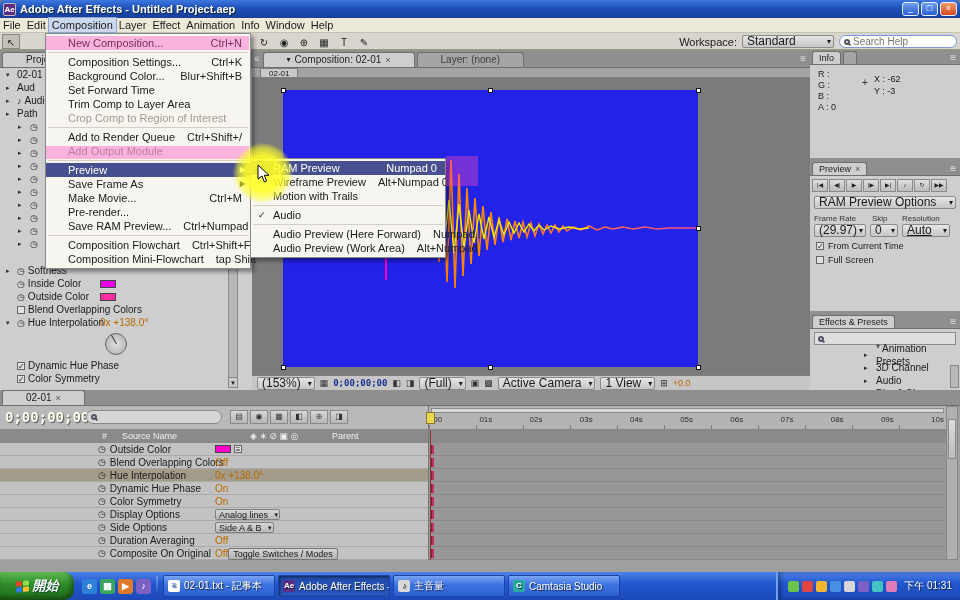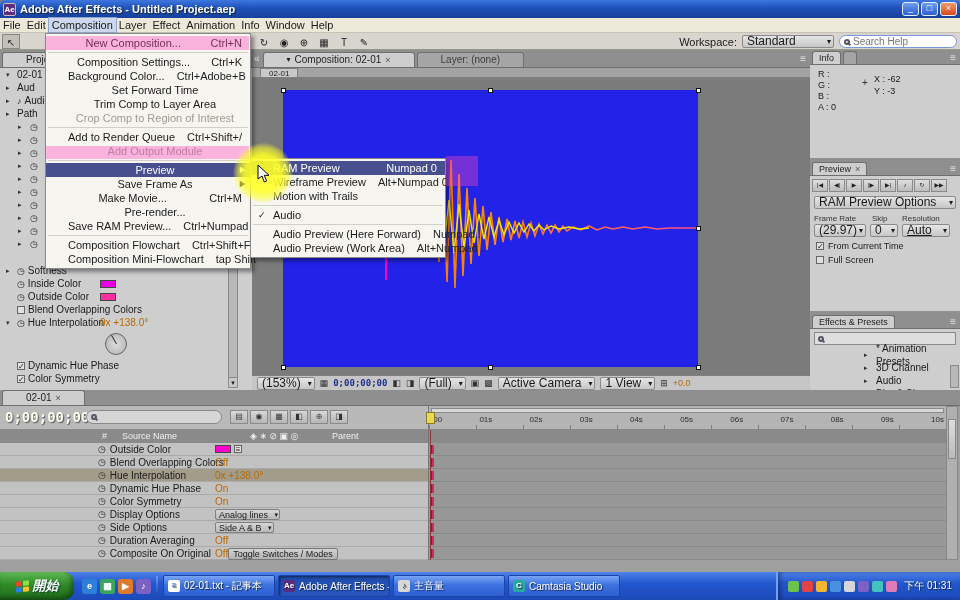--- a/index.html
+++ b/index.html
@@ -163,21 +163,21 @@
   .task.pressed { background:linear-gradient(#1f4ba8,#2a58c2); box-shadow:inset 1px 1px 3px rgba(0,0,0,.55); }
   .ticon { width:12px; height:12px; flex:none; border-radius:2px; font-size:8px; line-height:12px; text-align:center; font-weight:bold; }
   .tray { margin-left:auto; height:28px; display:flex; align-items:center; gap:3px; padding:0 8px 0 10px;
     border-left:2px solid #6ea0f5; box-shadow:inset 3px 0 4px rgba(0,0,0,.3); }
   .trayicon { width:11px; height:11px; border-radius:2px; }
   .clock { color:#fff; font-size:10px; margin-left:4px; text-shadow:1px 1px 1px #124; white-space:nowrap; }
 
   
   .popup { position:absolute; background:#f6f5f0; border:1px solid #8a8a8a; box-shadow:3px 3px 4px rgba(0,0,0,.4);
     padding:2px 0; z-index:50; font-size:11px; }
-  #comp-menu { left:45px; top:33px; width:206px;text-align:center; }
+  #comp-menu { left:45px; top:33px; width:206px; }
   #preview-submenu { left:250px; top:158px; width:196px; }
   .mi { height:14px; line-height:14px; display:flex; padding:0 8px 0 22px; position:relative; }
   .mi .lbl { flex:1; white-space:nowrap; }
   .mi .sc { margin-left:12px; white-space:nowrap; color:#222; }
   .mi .sub { position:absolute; right:4px; font-size:8px; }
   .mi .check { position:absolute; left:7px; font-size:9px; }
   .mi.dis { color:#a09a90; }
   .mi.hl { background:#474f8f; color:#fff; } .mi.hl .sc { color:#fff; }
   .msep { height:1px; background:#d2cfc6; margin:2px 2px; }
 
@@ -707,21 +707,21 @@
       <span class="lbl">New Composition...</span>
       <span class="sc">Ctrl+N</span>
     </div>
   <div class="msep"></div>
   <div class="mi">
       <span class="lbl">Composition Settings...</span>
       <span class="sc">Ctrl+K</span>
     </div>
   <div class="mi">
       <span class="lbl">Background Color...</span>
-      <span class="sc">Ctrl+Adobe+B</span>
+      <span class="sc">Blur+Shift+B</span>
     </div>
   <div class="mi">
       <span class="lbl">Set Forward Time</span>
     </div>
   <div class="mi">
       <span class="lbl">Trim Comp to Layer Area</span>
     </div>
   <div class="mi dis">
       <span class="lbl">Crop Comp to Region of Interest</span>
     </div>

